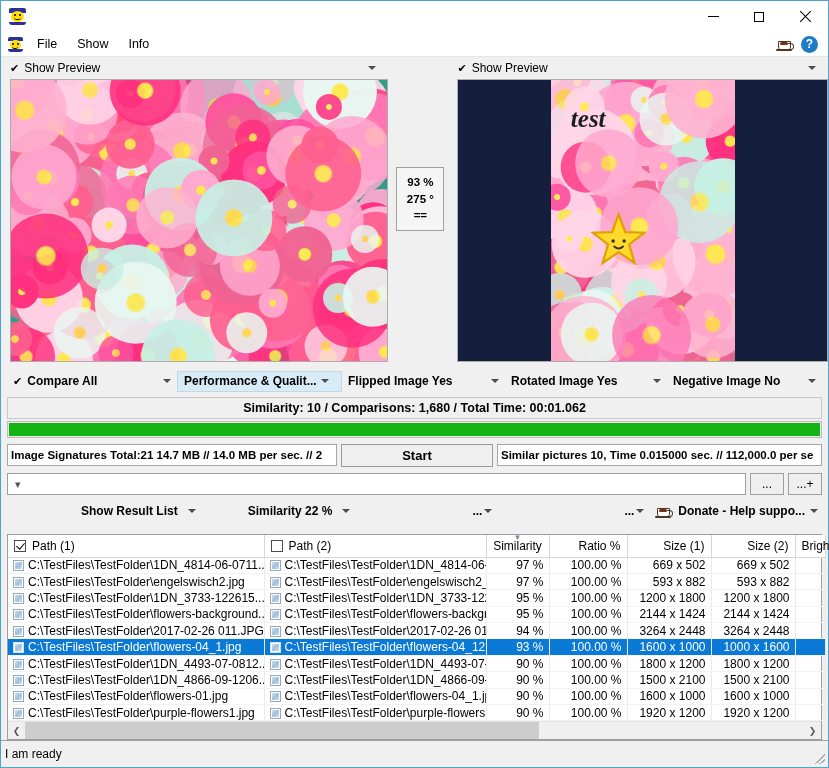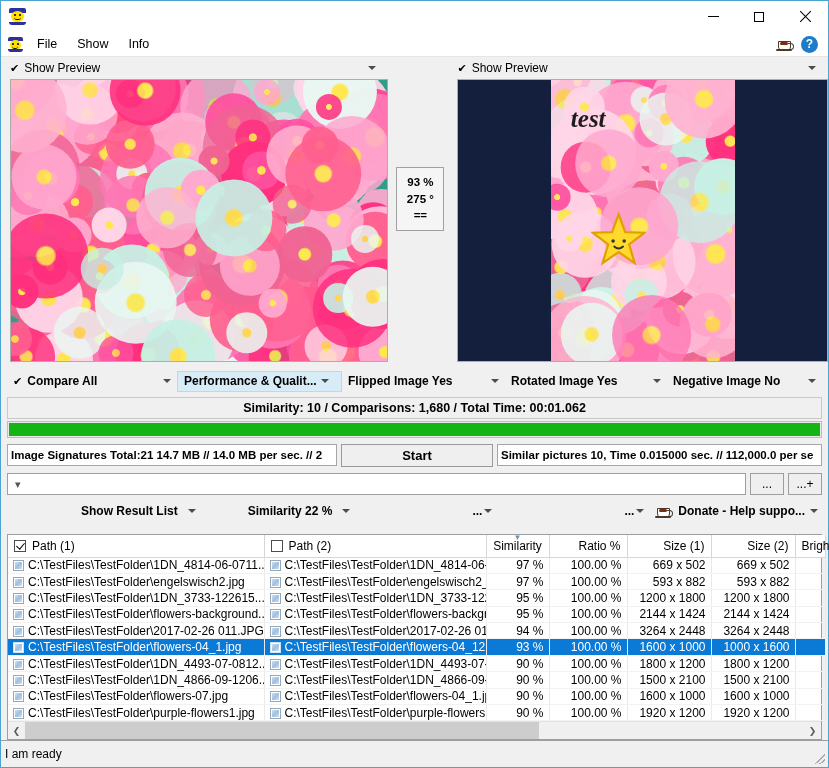--- a/index.html
+++ b/index.html
@@ -780,21 +780,21 @@
           <tr>
             <td class="path"><span class="fileicon"></span><span>C:\TestFiles\TestFolder\1DN_4866-09-1206...</span></td>
             <td class="path"><span class="fileicon"></span><span>C:\TestFiles\TestFolder\1DN_4866-09-...</span></td>
             <td class="num"><span>90 %</span></td>
             <td class="num"><span>100.00 %</span></td>
             <td class="num"><span>1500 x 2100</span></td>
             <td class="num"><span>1500 x 2100</span></td>
             <td class="num"><span></span></td>
           </tr>
           <tr>
-            <td class="path"><span class="fileicon"></span><span>C:\TestFiles\TestFolder\flowers-07.jpg</span></td>
+            <td class="path"><span class="fileicon"></span><span>C:\TestFiles\TestFolder\flowers-01.jpg</span></td>
             <td class="path"><span class="fileicon"></span><span>C:\TestFiles\TestFolder\flowers-04_1.jpg</span></td>
             <td class="num"><span>90 %</span></td>
             <td class="num"><span>100.00 %</span></td>
             <td class="num"><span>1600 x 1000</span></td>
             <td class="num"><span>1600 x 1000</span></td>
             <td class="num"><span></span></td>
           </tr>
           <tr>
             <td class="path"><span class="fileicon"></span><span>C:\TestFiles\TestFolder\purple-flowers1.jpg</span></td>
             <td class="path"><span class="fileicon"></span><span>C:\TestFiles\TestFolder\purple-flowers...</span></td>

